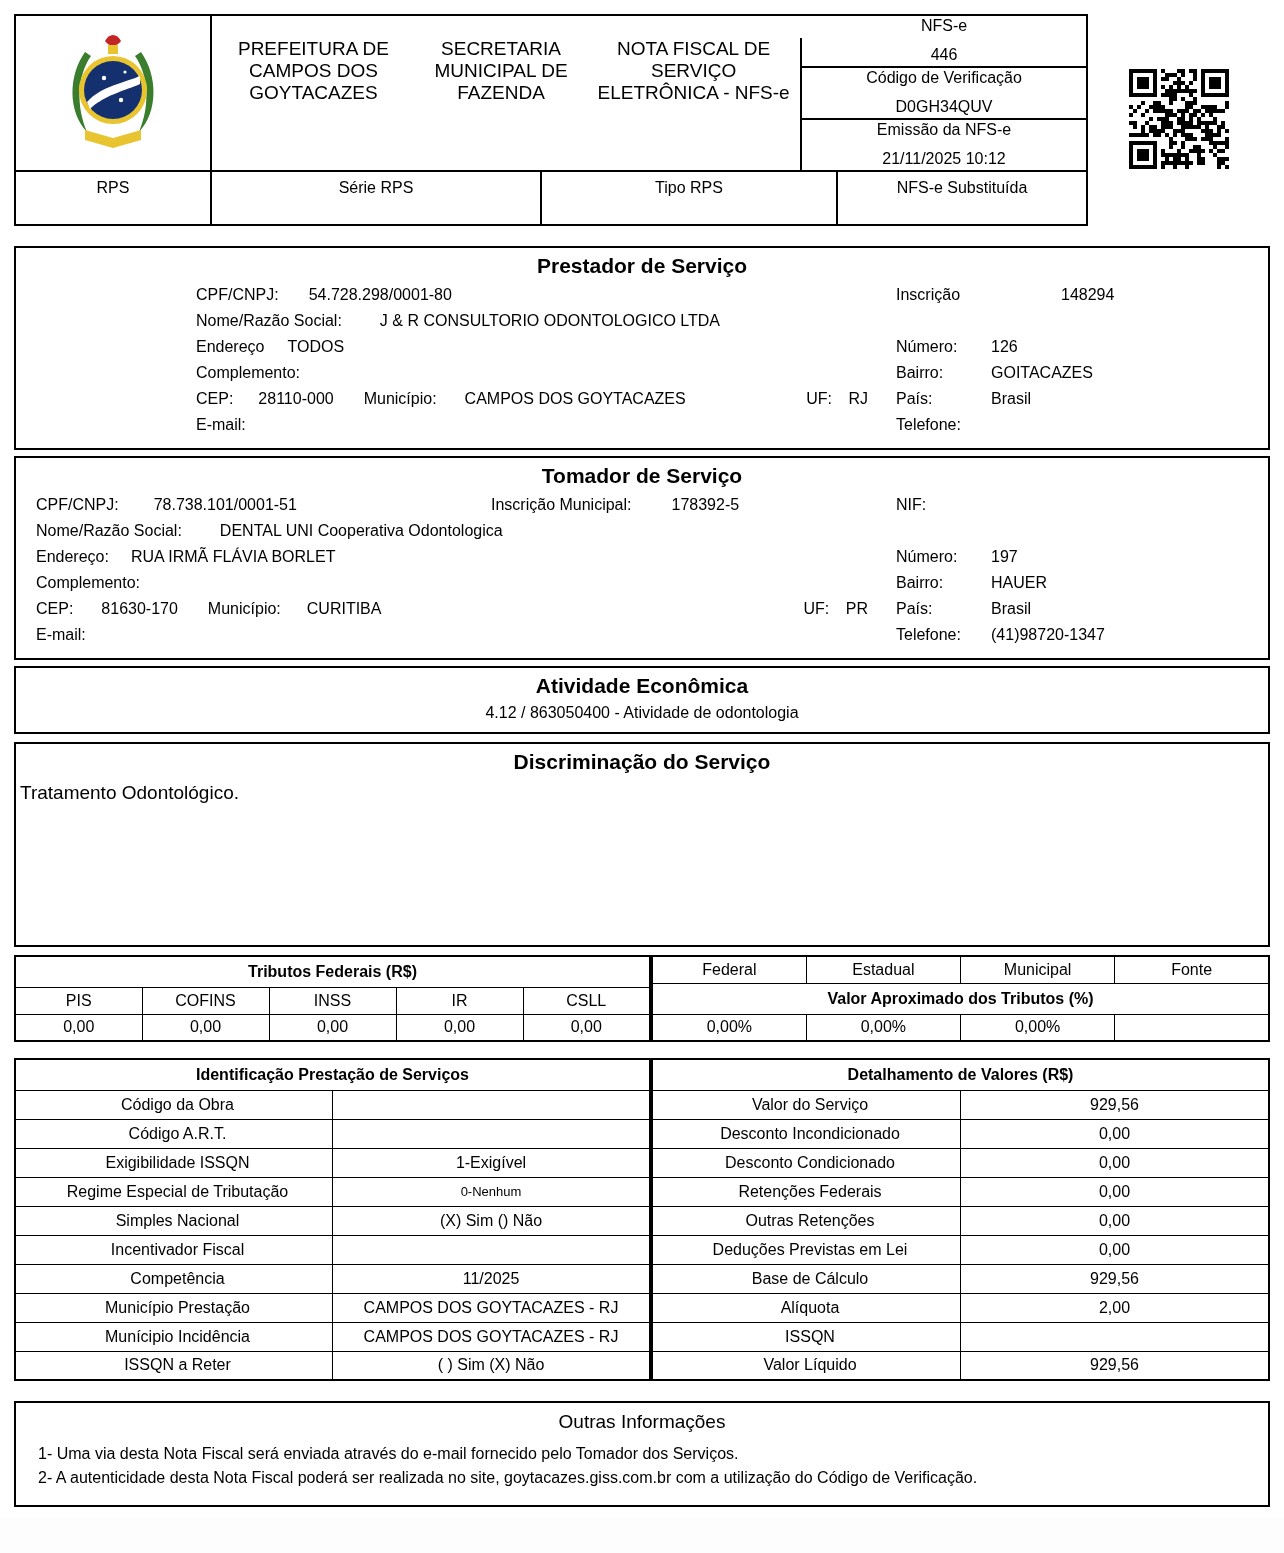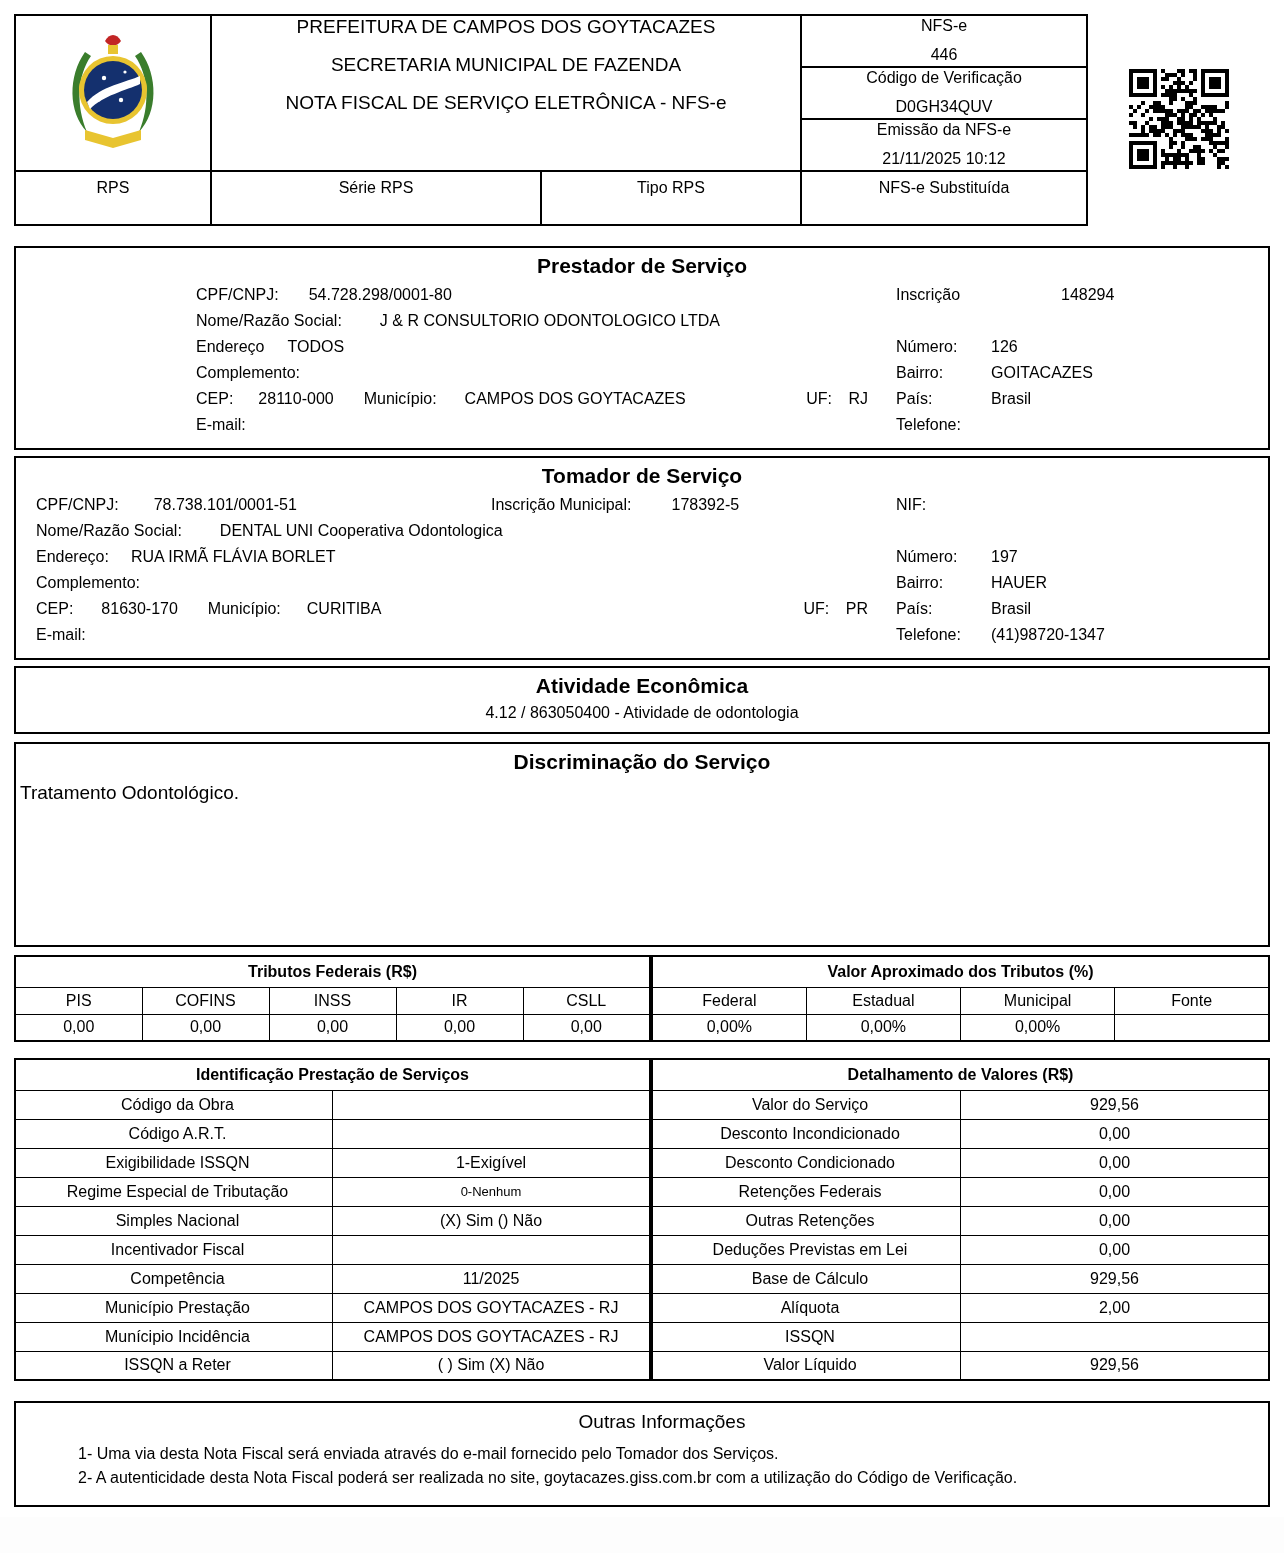--- a/index.html
+++ b/index.html
@@ -5,21 +5,21 @@
   * { box-sizing: border-box; }
   html,body { margin:0; padding:0; background:#fdfdfd; }
   body { font-family:"Liberation Sans","DejaVu Sans",sans-serif; color:#000; }
   .page { width:1284px; padding:14px 14px 10px 14px; background:#fff; }
 
   
   .header-wrap { display:flex; }
   .header-box { width:1074px; border:2px solid #000; }
   .header-top { display:flex; border-bottom:2px solid #000; height:156px; }
   .logo-cell { width:196px; border-right:2px solid #000; display:flex; align-items:center; justify-content:center; }
-  .title-cell { flex:1; border-right:2px solid #000; display:flex; flex-direction:column; justify-content:flex-start; text-align:center; gap:16px; font-size:19px; padding:0 8px; }
+  .title-cell { flex:1; border-right:2px solid #000; display:flex; flex-direction:row; justify-content:flex-start; text-align:center; gap:16px; font-size:19px; padding:0 8px;margin-top:22px; }
   .nfse-cell { width:284px; display:flex; flex-direction:column; }
   .nfse-sub { flex:1; border-bottom:2px solid #000; display:flex; flex-direction:column; align-items:center; justify-content:space-between; font-size:16px; line-height:1.3; }
   .nfse-sub:last-child { border-bottom:none; }
   .rps-row { display:flex; height:52px; font-size:16px; }
   .rps-cell { border-right:2px solid #000; padding-top:7px; text-align:center; }
   .rps-cell:last-child { border-right:none; }
   .qr-area { flex:1; display:flex; justify-content:center; align-items:flex-start; padding-top:55px; }
 
   
   .sec { border:2px solid #000; }
@@ -46,21 +46,21 @@
   .tbl-title { font-weight:bold; font-size:19px; text-align:center; height:31px; padding:2px 0; }
   .thc { font-weight:normal; height:27px; }
   .tdc { text-align:center; height:27px; }
   .lblcell { text-align:center; padding-left:8px; height:29px; }
   .valcell { text-align:center; height:29px; }
   .valcell.small { font-size:13px; }
 
   
   .outras-title { text-align:center; font-size:19px; padding:8px 0 10px 0; }
   .outras-line { font-size:16px; padding:2px 0 4px 22px; }
-  .outras-box { padding-bottom:14px;padding-left:40px; }
+  .outras-box { padding-bottom:14px; }
 </style>
 </head>
 <body>
 
 <div class="page">
 
   <div class="header-wrap">
     <div class="header-box">
       <div class="header-top">
         <div class="logo-cell">
@@ -99,21 +99,21 @@
           </div>
           <div class="nfse-sub">
             <div>Emissão da NFS-e</div>
             <div>21/11/2025 10:12</div>
           </div>
         </div>
       </div>
       <div class="rps-row">
         <div class="rps-cell" style="width:196px">RPS</div>
         <div class="rps-cell" style="width:330px">Série RPS</div>
-        <div class="rps-cell" style="width:260px">Tipo RPS</div>
+        <div class="rps-cell" style="width:296px">Tipo RPS</div>
         <div class="rps-cell" style="flex:1">NFS-e Substituída</div>
       </div>
     </div>
     <div class="qr-area">
       <span id="qr-host"><svg width="100" height="100" viewBox="0 0 100 100" fill="#000" shape-rendering="crispEdges">
             <rect width="100" height="100" fill="#fff"></rect>
             <rect x="32" y="0" width="4" height="4"></rect>
             <rect x="48" y="0" width="4" height="4"></rect>
             <rect x="52" y="0" width="4" height="4"></rect>
             <rect x="60" y="0" width="4" height="4"></rect>
@@ -520,29 +520,29 @@
           <td class="tdc">0,00</td>
           <td class="tdc">0,00</td>
           <td class="tdc">0,00</td>
           <td class="tdc">0,00</td>
         </tr>
       </tbody>
     </table>
     <table class="grid" style="width:619px">
       <tbody>
         <tr>
-          <th colspan="4" class="tbl-title">Valor Aproximado dos Tributos (%)</th>
-        </tr>
-        <tr>
           <th class="thc">Federal</th>
           <th class="thc">Estadual</th>
           <th class="thc">Municipal</th>
           <th class="thc">Fonte</th>
         </tr>
         <tr>
+          <th colspan="4" class="tbl-title">Valor Aproximado dos Tributos (%)</th>
+        </tr>
+        <tr>
           <td class="tdc">0,00%</td>
           <td class="tdc">0,00%</td>
           <td class="tdc">0,00%</td>
           <td class="tdc"></td>
         </tr>
       </tbody>
     </table>
   </div>
 
   <div class="tables-row" style="margin-top:16px">

